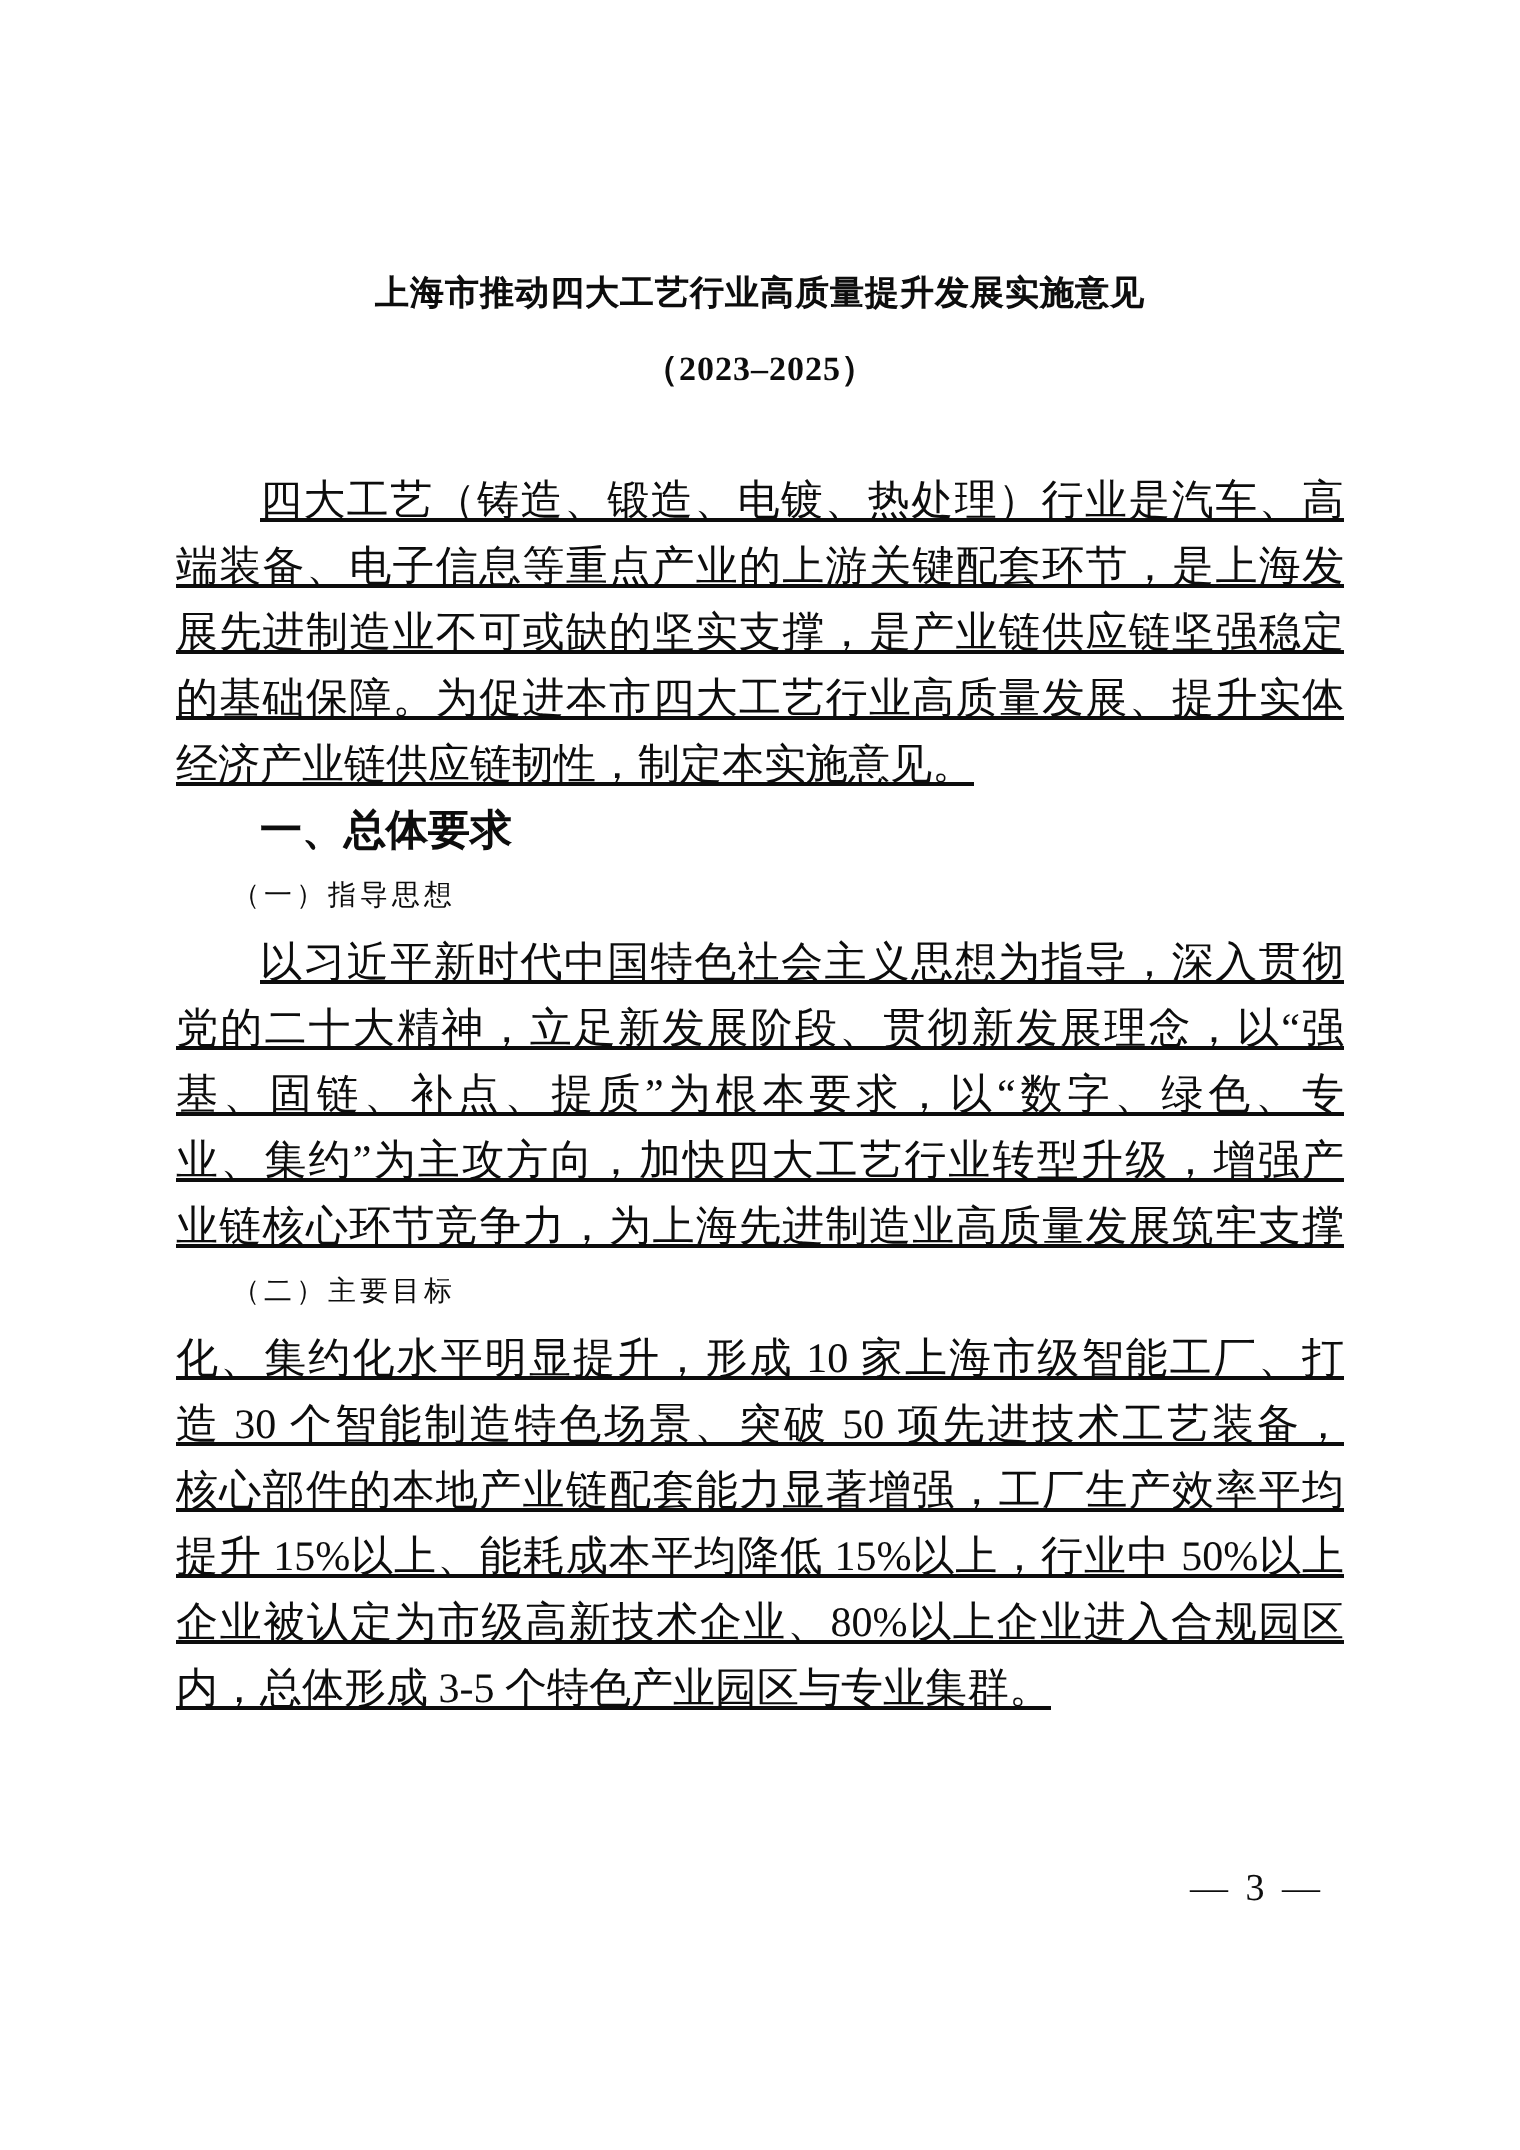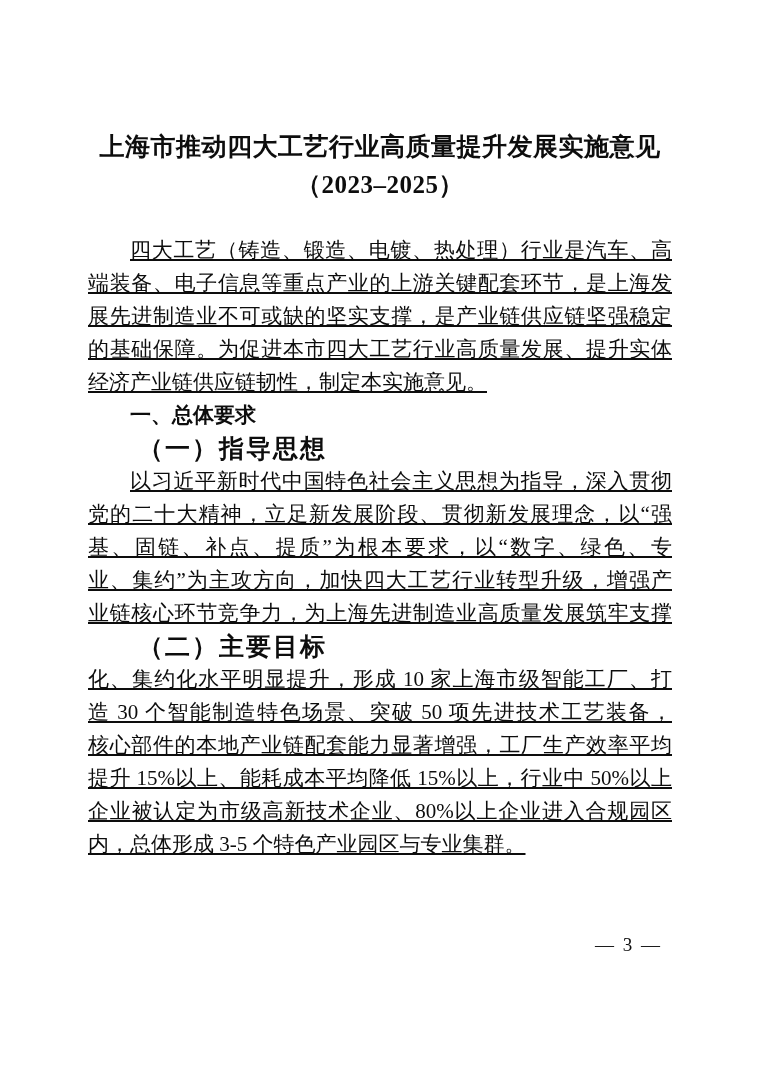--- a/index.html
+++ b/index.html
@@ -16,21 +16,21 @@
     font-family: "Liberation Serif", "DejaVu Serif", serif;
     overflow: hidden;
   }
   .doc-title {
     position: absolute;
     top: 128px;
     left: 0;
     width: 760px;
     text-align: center;
     font-weight: bold;
-    font-size: 25px;
+    font-size: 17px;
     line-height: 38px;
     letter-spacing: 0.5px;
   }
   .doc-body {
     position: absolute;
     top: 234px;
     left: 88px;
     width: 584px;
   }
   .ln {
@@ -52,22 +52,22 @@
   }
   .heading-1 {
     font-family: Liberation Serif, serif;
     font-weight: bold;
     font-size: 21px;
     line-height: 33px;
     height: 33px;
     text-indent: 2em;
   }
   .heading-2 {
-    font-weight: bold;
-    font-size: 25px;
+    font-weight: normal;
+    font-size: 14px;
     line-height: 33px;
     height: 33px;
     text-indent: 2em;
     letter-spacing: 2px;
   }
   .page-number {
     position: absolute;
     top: 932px;
     left: 0;
     width: 760px;

